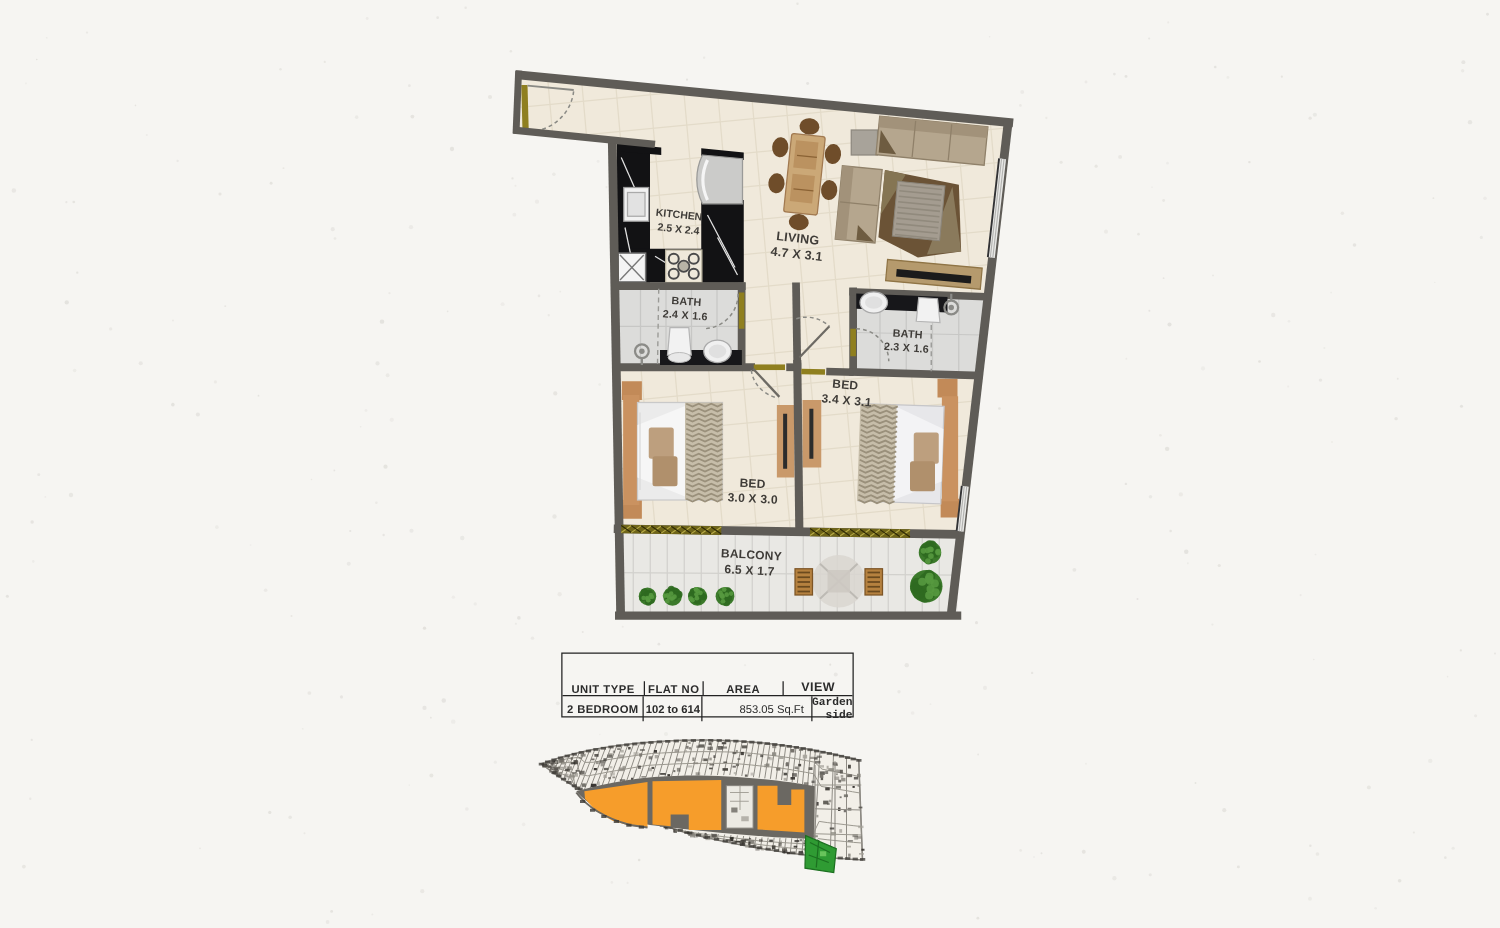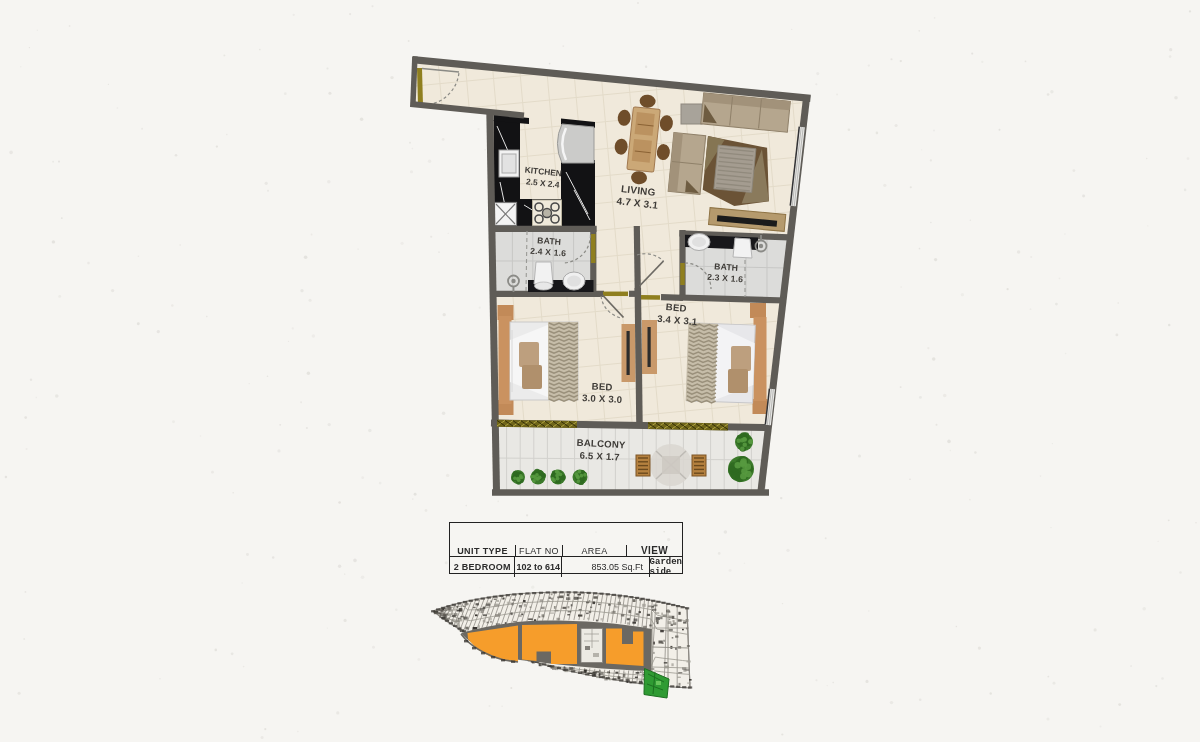--- a/index.html
+++ b/index.html
@@ -1567,25 +1567,25 @@
         <line x1="648" y1="674" x2="664" y2="682" stroke="#1c7020" stroke-width="1" stroke-linecap="butt"></line>
         <line x1="647" y1="684" x2="663" y2="690" stroke="#1c7020" stroke-width="1" stroke-linecap="butt"></line>
         <line x1="655" y1="672" x2="653" y2="694" stroke="#1c7020" stroke-width="1" stroke-linecap="butt"></line>
         <rect x="656" y="681" width="5" height="4" fill="#6fc95f" opacity="0.9"></rect>
       </g>
 </svg>
 
 <div style="position:absolute;left:449px;top:522px;width:232px;height:50px;border:1.6px solid #222;display:flex;flex-direction:column;">
  <div style="flex:1;display:flex;border-bottom:1.6px solid #222;margin-top:22px;">
   <div style="width:65px;border-right:1.6px solid #222;display:flex;align-items:center;justify-content:center;font-size:9px;font-weight:bold;letter-spacing:0.4px;color:#2b2b2b;">UNIT TYPE</div>
-  <div style="width:46px;border-right:1.6px solid #222;display:flex;align-items:center;justify-content:center;font-size:9px;font-weight:normal;letter-spacing:0.4px;color:#2b2b2b;">FLAT NO</div>
-  <div style="width:63px;border-right:1.6px solid #222;display:flex;align-items:center;justify-content:center;font-size:9px;font-weight:normal;letter-spacing:0.4px;color:#2b2b2b;">AREA</div>
+  <div style="width:46px;border-right:1.6px solid #222;display:flex;align-items:center;justify-content:center;font-size:9px;font-weight:bold;letter-spacing:0.4px;color:#2b2b2b;">FLAT NO</div>
+  <div style="width:63px;border-right:1.6px solid #222;display:flex;align-items:center;justify-content:center;font-size:9px;font-weight:bold;letter-spacing:0.4px;color:#2b2b2b;">AREA</div>
   <div style="flex:1;display:flex;align-items:center;justify-content:center;font-size:10px;font-weight:bold;letter-spacing:0.4px;color:#2b2b2b;">VIEW</div>
  </div>
- <div style="flex:1;display:flex;">
+ <div style="flex:1;display:flex;text-align:right;">
   <div style="width:65px;border-right:1.6px solid #222;display:flex;align-items:center;justify-content:center;font-size:9px;font-weight:bold;letter-spacing:0.3px;color:#2b2b2b;">2 BEDROOM</div>
   <div style="width:46px;border-right:1.6px solid #222;display:flex;align-items:center;justify-content:center;font-size:9px;font-weight:bold;color:#2b2b2b;">102 to 614</div>
   <div style="width:63px;border-right:1.6px solid #222;display:flex;align-items:center;justify-content:center;font-size:9px;font-weight:normal;color:#2b2b2b;margin-left:24px;">853.05 Sq.Ft</div>
   <div style="flex:1;display:flex;align-items:center;justify-content:center;font-size:9px;font-weight:bold;color:#2b2b2b;font-family:Liberation Mono, monospace;">Garden side</div>
  </div>
 </div>
 
 </div>
 
 </body></html>

